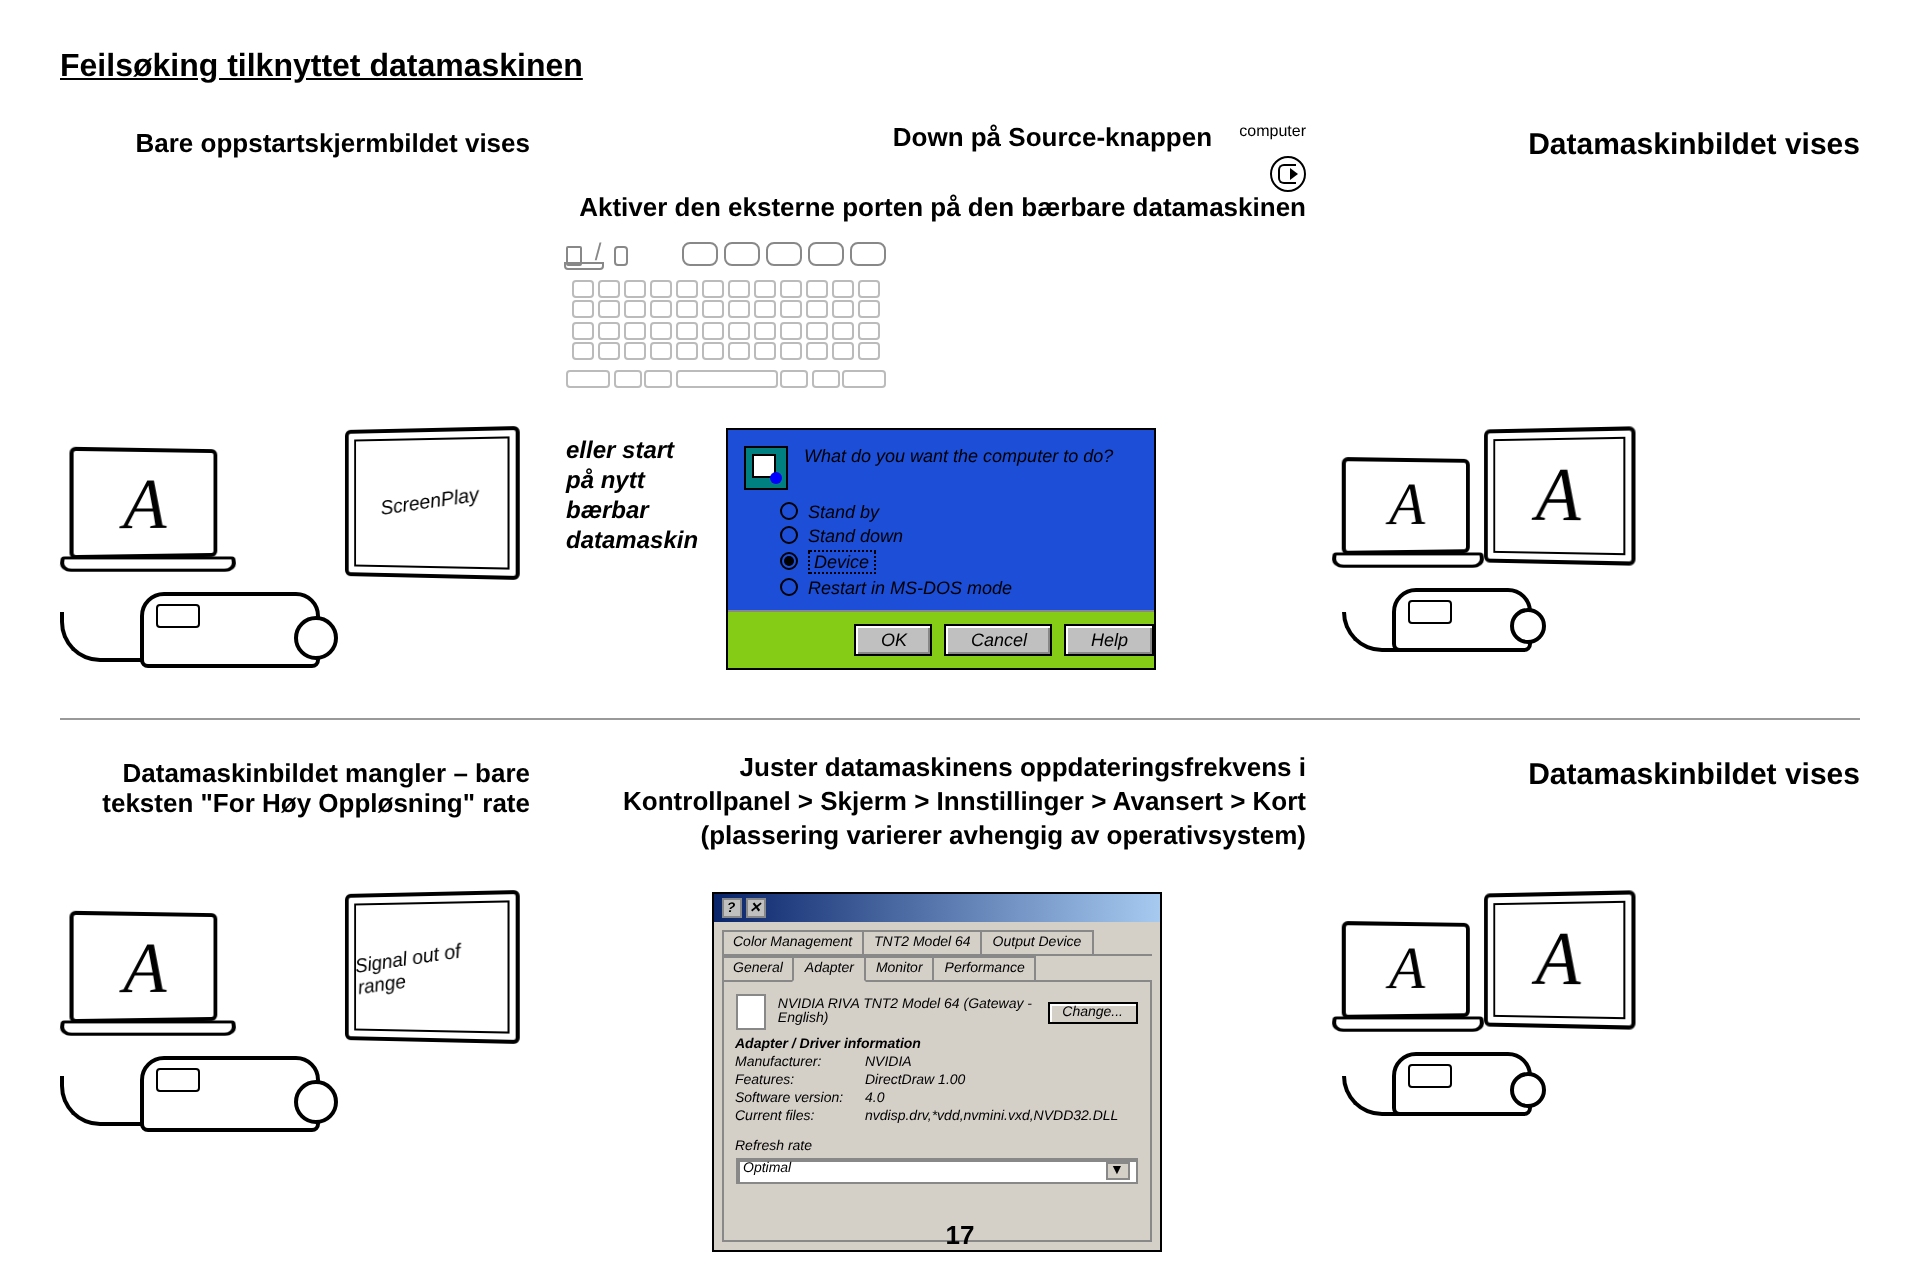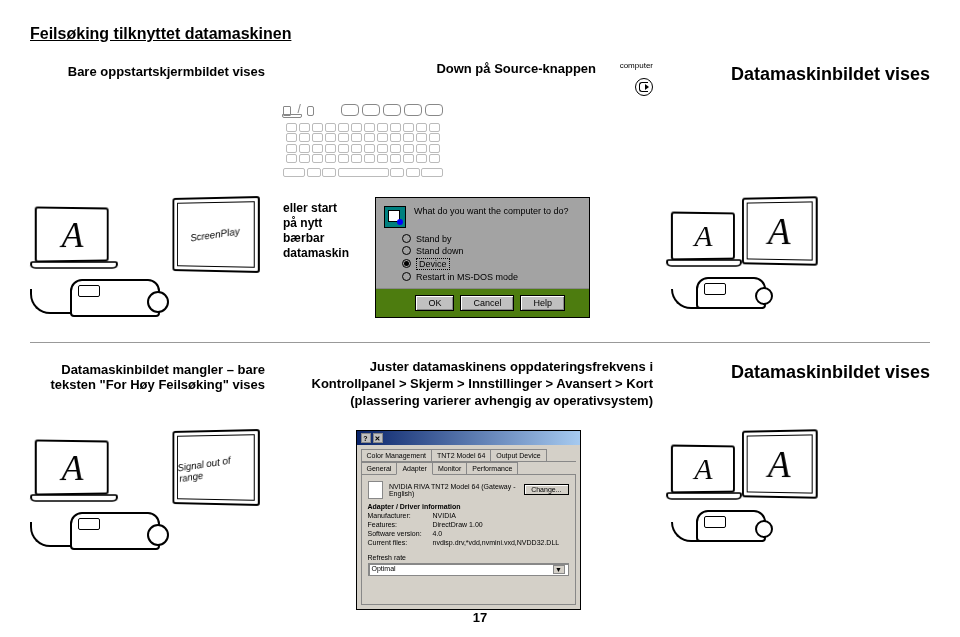--- a/index.html
+++ b/index.html
@@ -31,35 +31,35 @@
       width: 235px;
       font-size: 13px;
       font-weight: bold;
       padding-top: 3px;
     }
     .col-mid {
       width: 370px;
     }
     .col-right {
       flex: 1;
-      font-size: 18px;
+      font-size: 15px;
       font-weight: bold;
       padding-top: 3px;
     }
     .mid-hdr {
       font-size: 13px;
       font-weight: bold;
       line-height: 1.3;
     }
     .computer-label {
       font-size: 8px;
       font-weight: normal;
       display: inline-block;
       vertical-align: top;
-      margin-left: 20px;
+      margin-left: 10px;
     }
     .source-btn {
       display: inline-block;
       width: 18px;
       height: 18px;
       border: 1.5px solid #000;
       border-radius: 50%;
       vertical-align: middle;
       position: relative;
       margin-left: 2px;
@@ -91,21 +91,21 @@
       gap: 18px;
       margin-bottom: 20px;
       align-items: flex-start;
     }
     .illus-left {
       width: 235px;
     }
     .illus-mid {
       width: 370px;
       display: flex;
-      gap: 12px;
+      font-style: italic;
     }
     .illus-right {
       flex: 1;
     }
     .keyboard {
       width: 160px;
       margin-top: 6px;
     }
     .kb-top {
       display: flex;
@@ -200,21 +200,21 @@
       background: #c0c0c0;
       color: #000;
       width: 12px;
       height: 12px;
       text-align: center;
       line-height: 12px;
       border: 1px solid #888;
       font-size: 8px;
     }
     .dlg-body {
-      background: #a3a3a3;
+      background: #1d4ed8;
       padding: 8px 8px 4px 8px;
       font-size: 9px;
     }
     .dlg-q {
       display: flex;
       gap: 8px;
       margin-bottom: 6px;
     }
     .dlg-icon {
       width: 22px;
@@ -266,25 +266,25 @@
       width: 5px;
       height: 5px;
       background: #000;
       border-radius: 50%;
     }
     .radio-label.sel {
       border: 1px dotted #000;
       padding: 0 2px;
     }
     .dlg-btns {
-      background: #4d7c0f;
+      background: #84cc16;
       display: flex;
       justify-content: flex-end;
       gap: 6px;
-      padding: 6px 24px;
+      padding: 6px 0;
       border-top: 1px solid #888;
     }
     .dlg-btn {
       background: #c0c0c0;
       border: 1px solid #000;
       box-shadow: inset 1px 1px #fff, inset -1px -1px #888;
       font-size: 9px;
       padding: 2px 12px;
     }
     .laptop-proj {
@@ -551,20 +551,21 @@
 <div class="row">
   <div class="col-left">Bare oppstartskjermbildet vises</div>
   <div class="col-mid">
     <div class="mid-hdr">
       <span>Down på Source-knappen</span>
       <span style="display:inline-block;vertical-align:top;">
         <span class="computer-label">computer</span><br>
         <span class="source-btn"></span>
       </span>
     </div>
+    <div class="mid-hdr">Aktiver den eksterne porten på den bærbare datamaskinen</div>
 
     <div class="keyboard">
       <div class="kb-top">
         <div class="laptop-mini"></div>
         <div class="slash">/</div>
         <div class="key-sm"></div>
         <div class="kb-spacer"></div>
         <div class="kb-keys-r">
           <div class="key-sm"></div>
           <div class="key-sm"></div>
@@ -703,21 +704,21 @@
           <div class="inner" style="font-size:38px">A</div>
         </div>
       </div>
     </div>
   </div>
 </div>
 
 <hr class="hr">
 
 <div class="row">
-  <div class="col-left">Datamaskinbildet mangler – bare teksten "For Høy Feilsøking" vises</div>
+  <div class="col-left">Datamaskinbildet mangler – bare teksten "For Høy Oppløsning" rate</div>
   <div class="col-mid mid-hdr">Juster datamaskinens oppdateringsfrekvens i Kontrollpanel &gt; Skjerm &gt; Innstillinger &gt; Avansert &gt; Kort (plassering varierer avhengig av operativsystem)</div>
   <div class="col-right">Datamaskinbildet vises</div>
 </div>
 
 <div class="illus-row">
   <div class="illus-left">
     <div class="laptop-proj">
       <div class="laptop">
         <div class="screen">A</div>
         <div class="base"></div>

